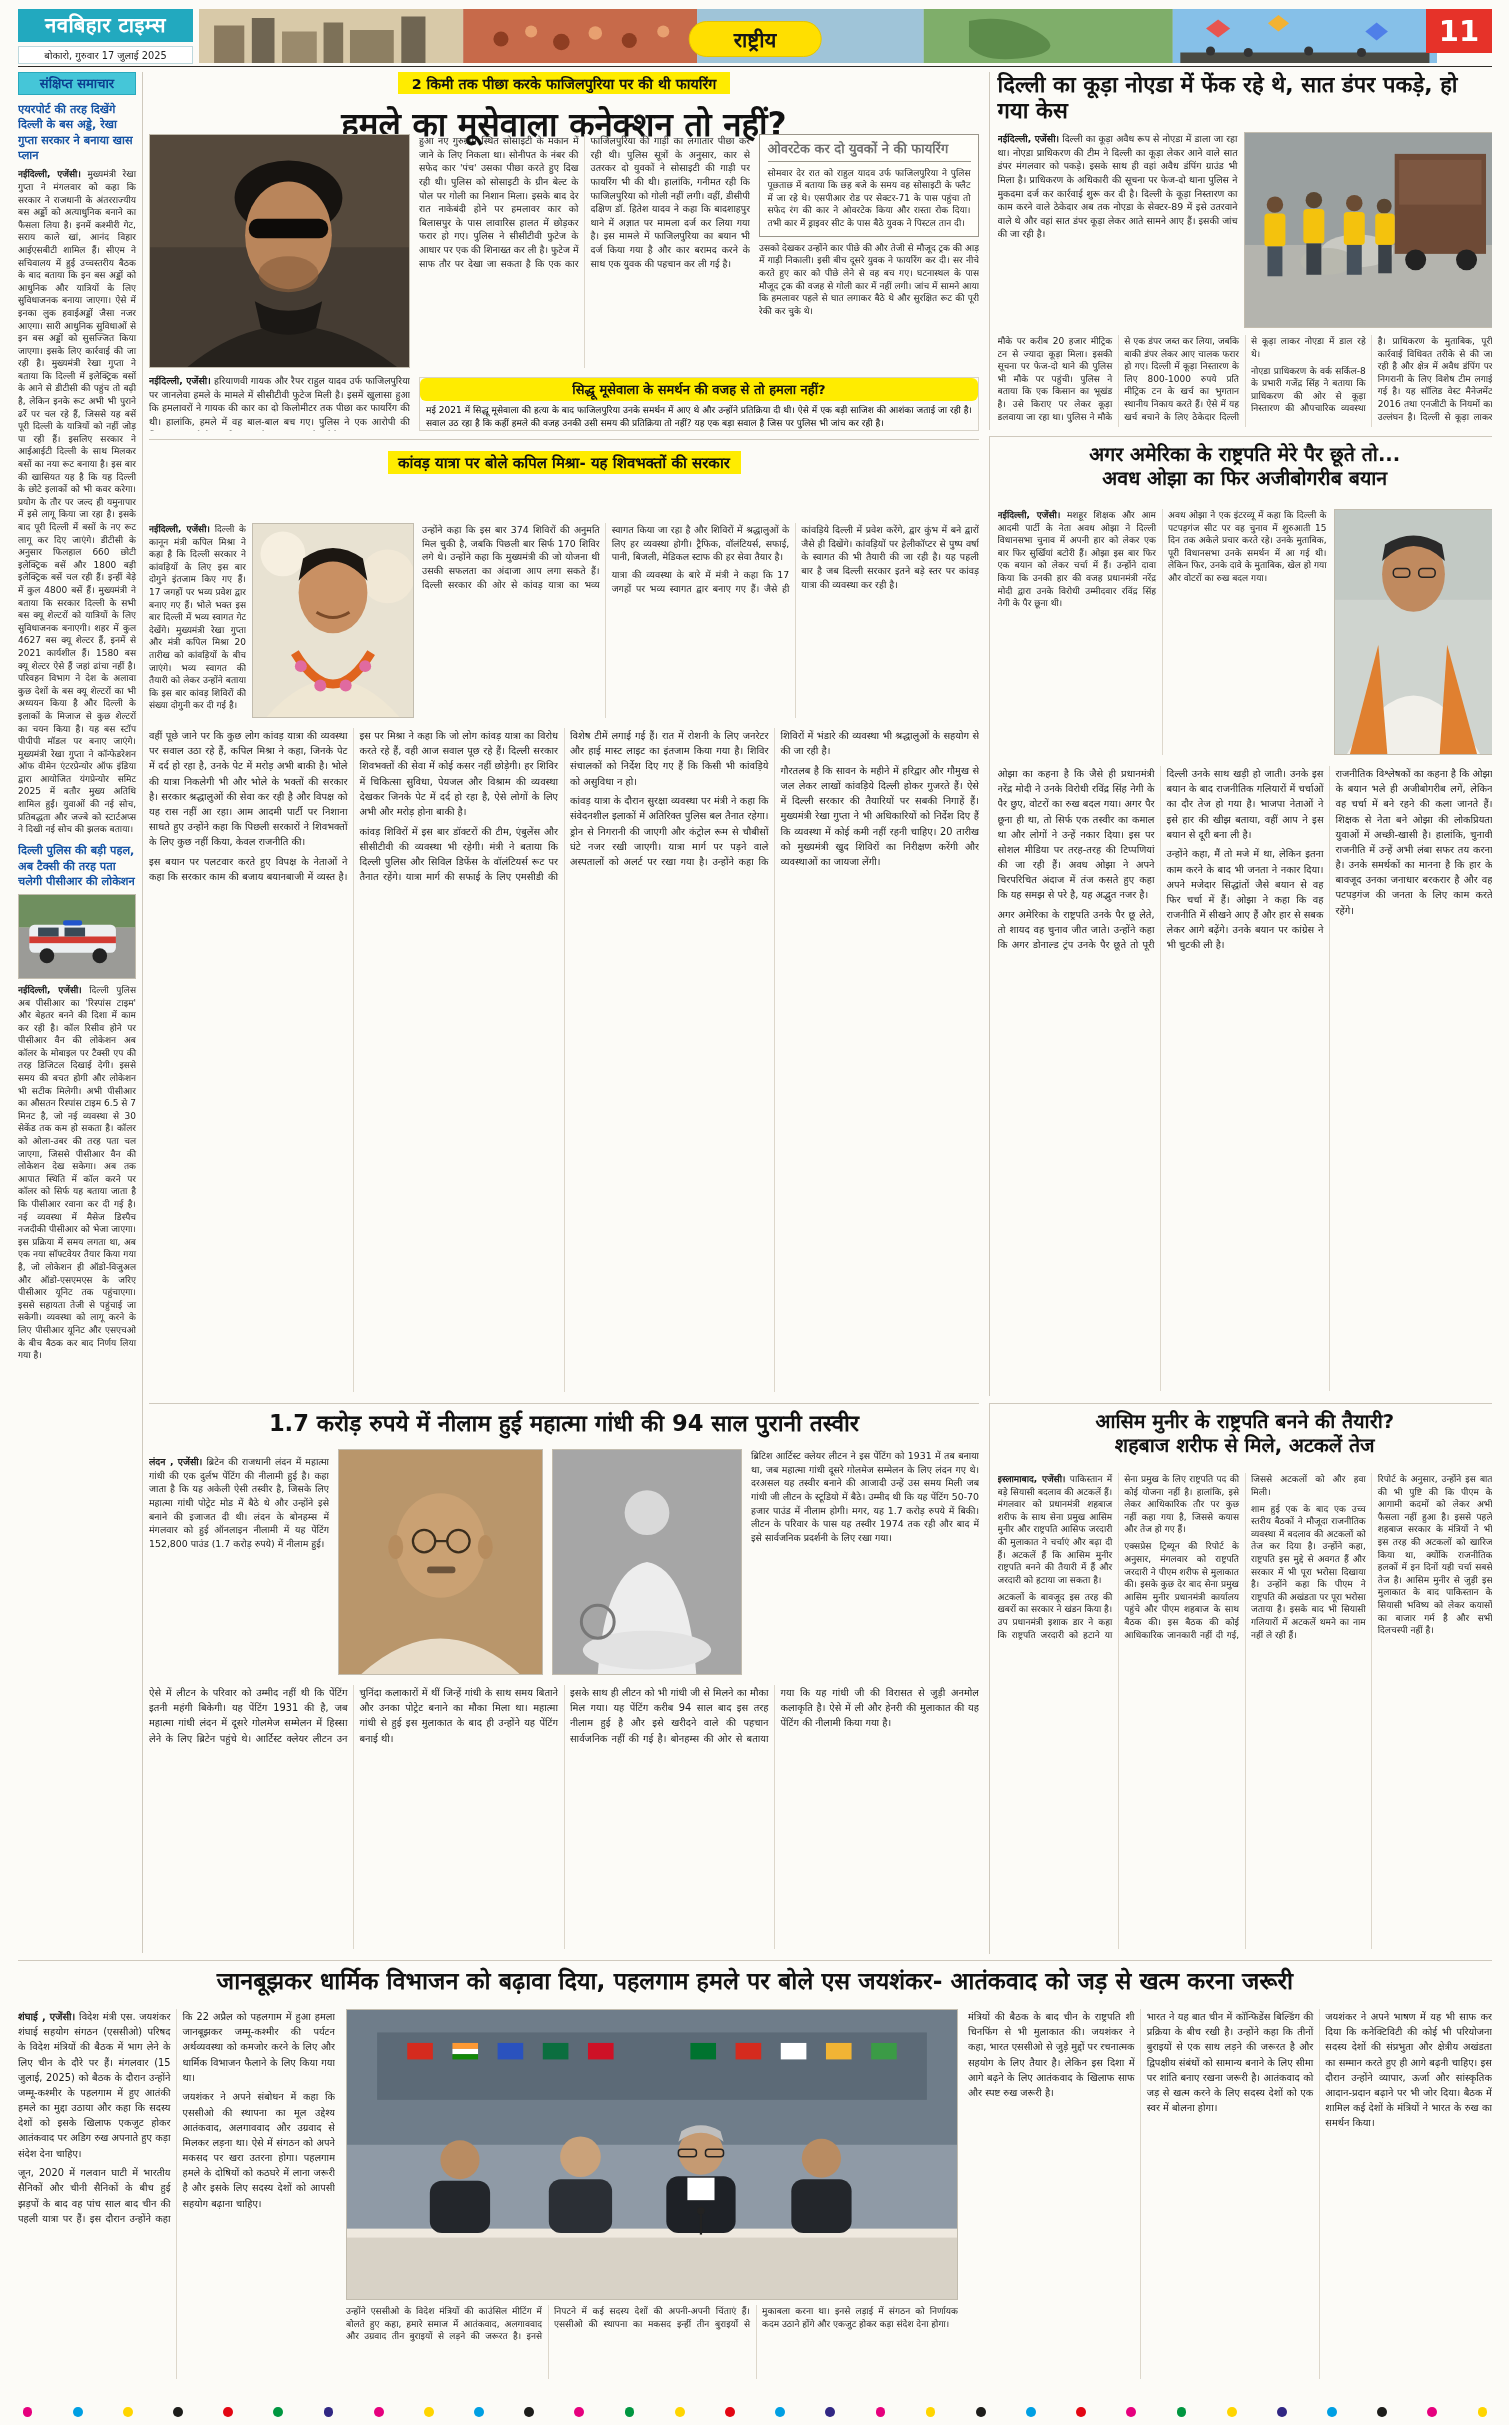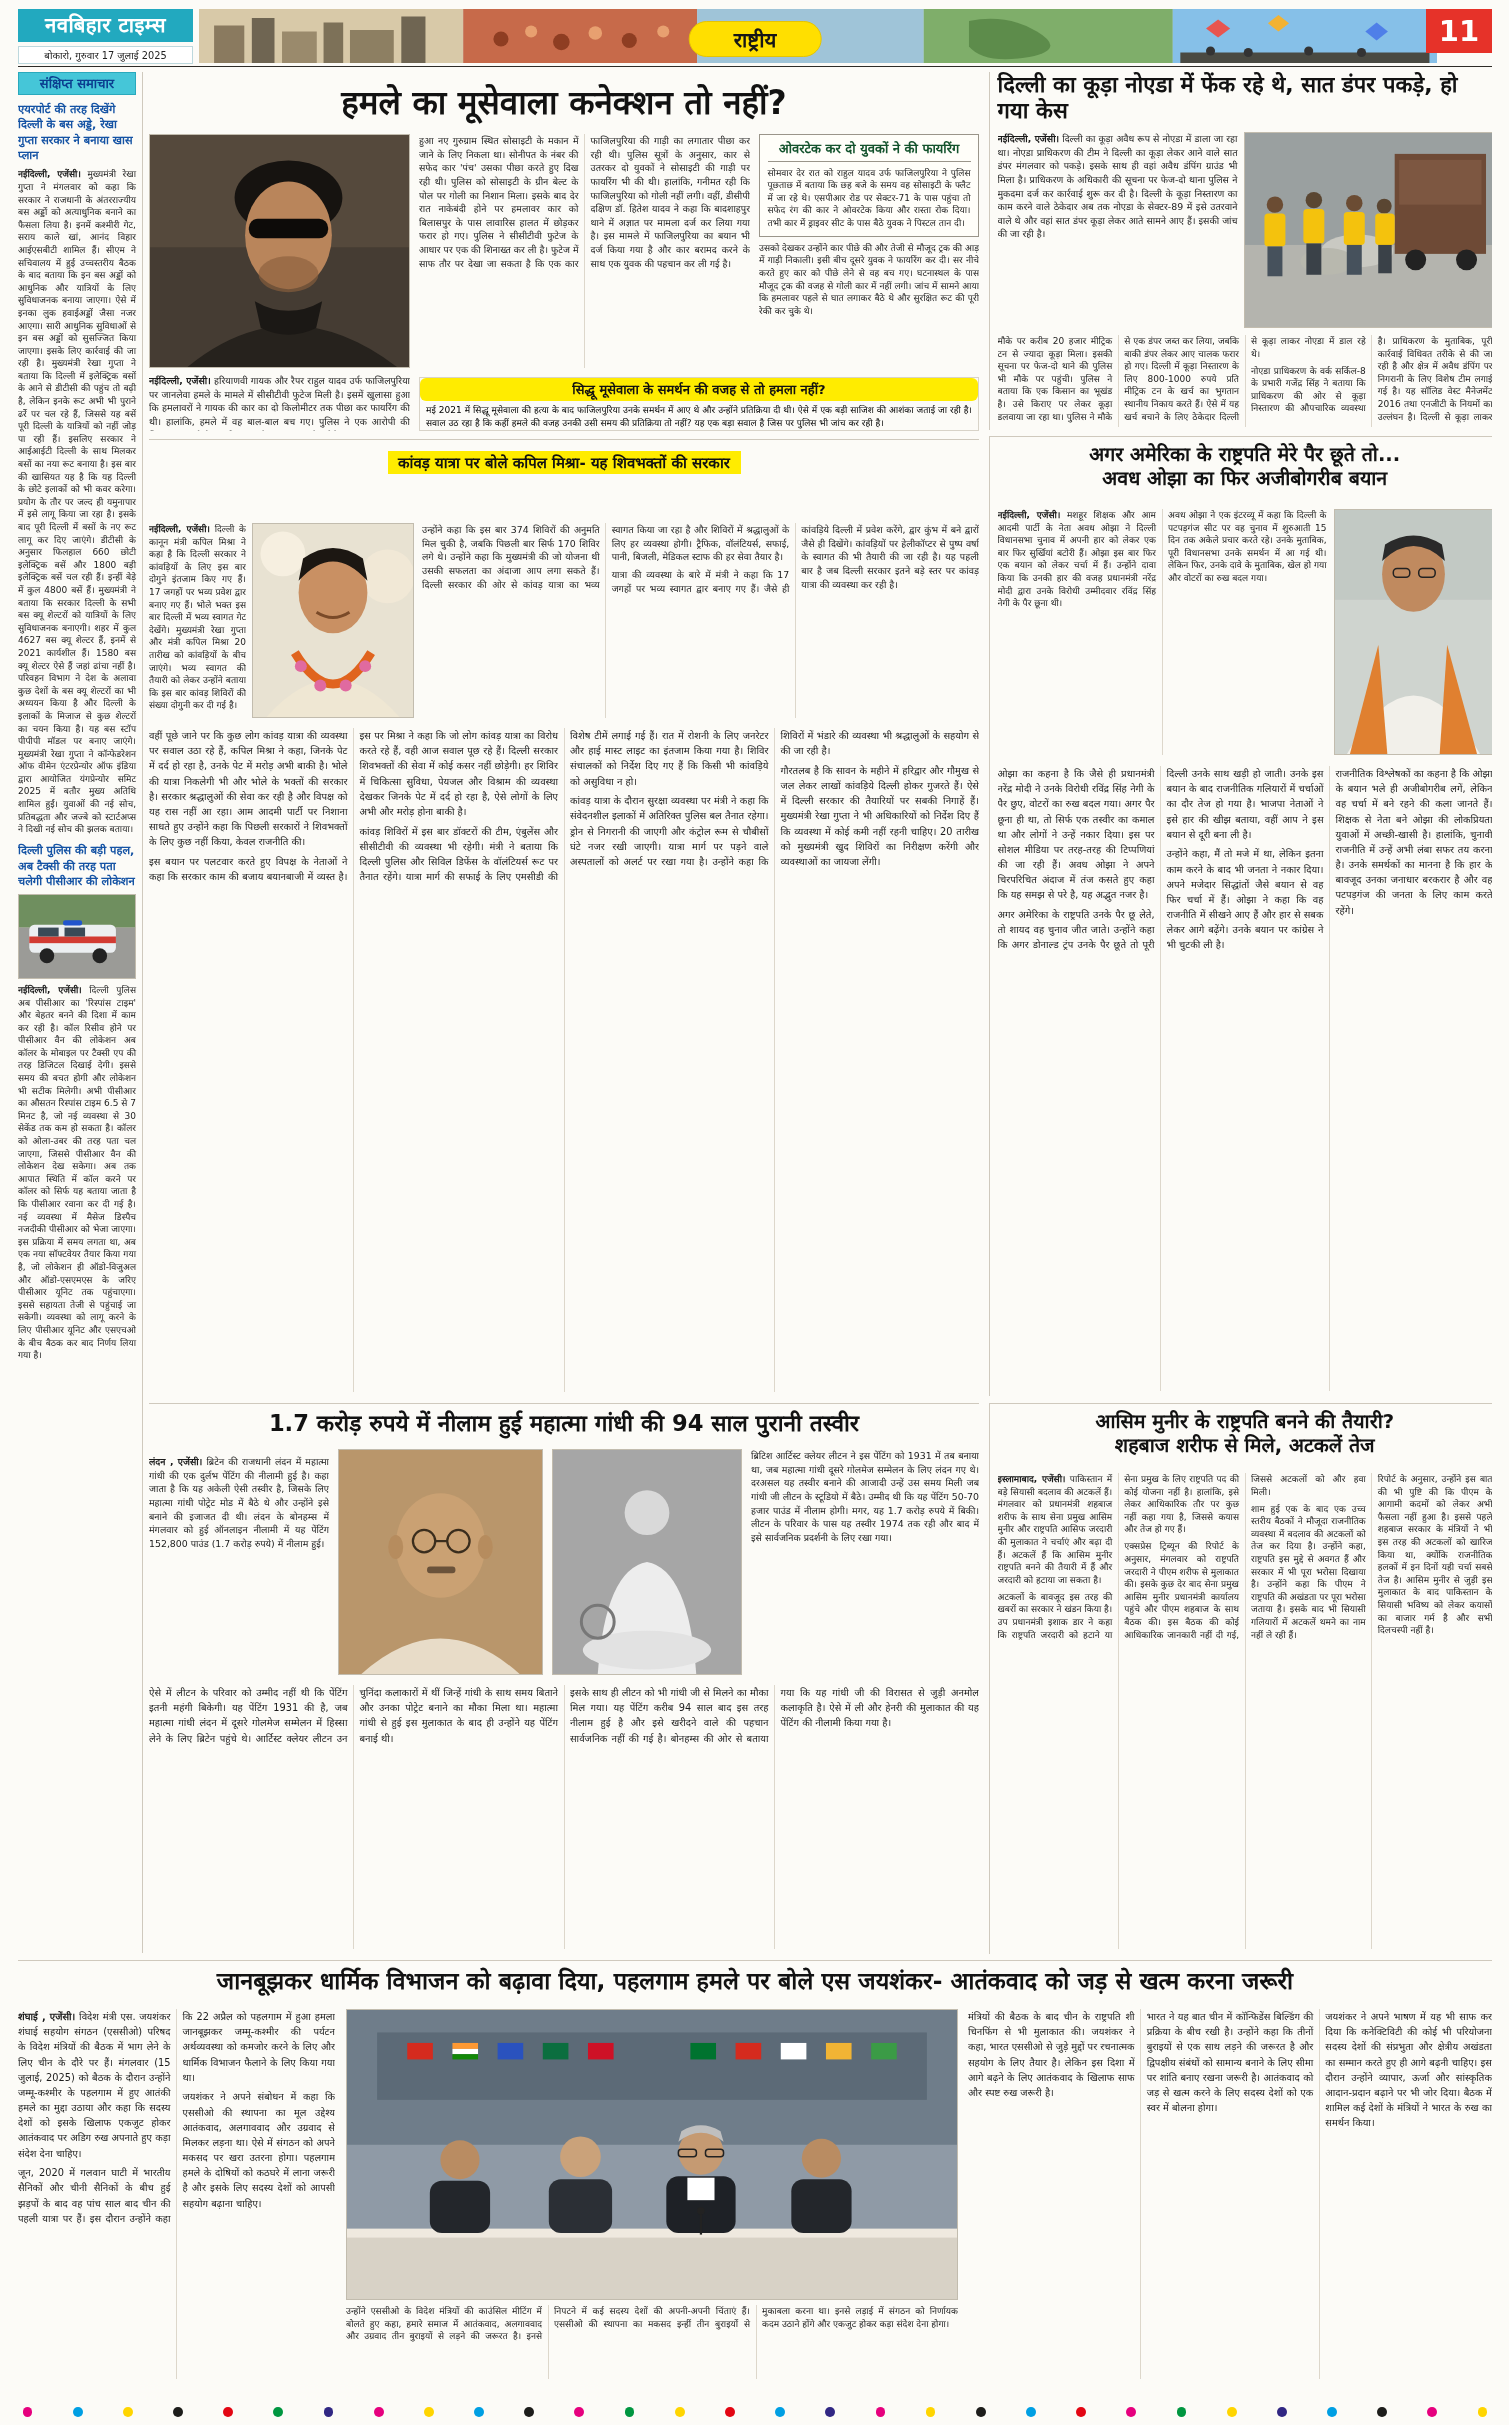--- a/index.html
+++ b/index.html
@@ -39,22 +39,22 @@
   .h-md { font-size:19.6px; font-weight:bold; line-height:1.25; color:#121212; }
   .h-jai { font-size:23.4px; font-weight:bold; line-height:1.2; color:#121212; }
   .kicker { display:inline-block; background:#ffec00; padding:1.5px 13.6px; font-weight:bold; font-size:14.3px; color:#111; }
   .subhead-y { display:inline-block; background:#ffec00; padding:1.5px 10.6px; font-weight:bold; font-size:15px; color:#111; }
 
   .brief-head { background:#45c6d8; color:#0b3e8f; font-weight:bold; font-size:13px; text-align:center;
                 line-height:22.6px; height:22.6px; border:0.8px solid #2aa9bc; }
   .blue-h { color:#1553a4; font-weight:bold; font-size:11.3px; line-height:1.35; margin:7.5px 0 5.3px; }
 
   .box { border:1.1px solid #9a958a; padding:6px 7.5px; background:#fffef9; }
-  .box-title { font-weight:bold; text-align:center; font-size:13px; line-height:1.25; border-bottom:1.1px solid #9a958a;
-               padding-bottom:3.8px; margin-bottom:4.5px; color:#14532d; }
+  .box-title { font-weight:bold; font-size:13px; line-height:1.25; border-bottom:1.1px solid #9a958a;
+               padding-bottom:3.8px; margin-bottom:4.5px; color:#737373; }
   .box-body { font-size:9px; line-height:1.4; text-align:justify; color:#1b1b1b; }
 
   .ybox { border:0.8px solid #d8d3c8; }
   .ybox-title { background:#ffec00; font-weight:bold; text-align:center; font-size:13px; padding:2.3px 6px; color:#111;border-radius:6px; }
   .ybox-body { font-size:9px; line-height:1.4; padding:3.8px 6px; text-align:justify; }
 
   .photo { position:absolute; overflow:hidden; background:#d9d5cc; border:0.8px solid #c2bcae; }
   .photo svg { width:100%; height:100%; display:block; }
 
   .rule-t { border-top:0.8px solid #cfc9bd; }
@@ -130,20 +130,21 @@
           <circle cx="110" cy="82" r="10" fill="#222"></circle>
       </svg>
     </div>
     <div class="bt bt-sm">
       <p><span class="dl">नईदिल्ली, एजेंसी।</span>
          <span>दिल्ली पुलिस अब पीसीआर का 'रिस्पांस टाइम' और बेहतर बनने की दिशा में काम कर रही है। कॉल रिसीव होने पर पीसीआर वैन की लोकेशन अब कॉलर के मोबाइल पर टैक्सी एप की तरह डिजिटल दिखाई देगी। इससे समय की बचत होगी और लोकेशन भी सटीक मिलेगी। अभी पीसीआर का औसतन रिस्पांस टाइम 6.5 से 7 मिनट है, जो नई व्यवस्था से 30 सेकेंड तक कम हो सकता है। कॉलर को ओला-उबर की तरह पता चल जाएगा, जिससे पीसीआर वैन की लोकेशन देख सकेगा। अब तक आपात स्थिति में कॉल करने पर कॉलर को सिर्फ यह बताया जाता है कि पीसीआर रवाना कर दी गई है। नई व्यवस्था में मैसेज डिस्पैच नजदीकी पीसीआर को भेजा जाएगा। इस प्रक्रिया में समय लगता था, अब एक नया सॉफ्टवेयर तैयार किया गया है, जो लोकेशन ही ऑडो-विजुअल और ऑडो-एसएमएस के जरिए पीसीआर यूनिट तक पहुंचाएगा। इससे सहायता तेजी से पहुंचाई जा सकेगी। व्यवस्था को लागू करने के लिए पीसीआर यूनिट और एसएचओ के बीच बैठक कर बाद निर्णय लिया गया है।</span></p>
     </div>
   </div>
 
   <div class="section" style="left:149px; top:72px; width:830px; height:361px;">
+    <div class="center"><span class="kicker">2 किमी तक पीछा करके फाजिलपुरिया पर की थी फायरिंग</span></div>
     <div class="h-xl center" style="margin-top:13px;">हमले का मूसेवाला कनेक्शन तो नहीं?</div>
 
     <div class="photo" style="left:0; top:62px; width:261px; height:234px;">
       <svg viewBox="0 0 346 310" preserveAspectRatio="none" aria-hidden="true">
         <rect width="346" height="310" fill="#453c33"></rect>
         <rect width="346" height="150" fill="#55493c"></rect>
         <ellipse cx="185" cy="84" rx="72" ry="50" fill="#161310"></ellipse>
         <ellipse cx="185" cy="134" rx="58" ry="72" fill="#b9855b"></ellipse>
         <ellipse cx="185" cy="186" rx="40" ry="24" fill="#8a5f3e" opacity="0.65"></ellipse>
         <rect x="132" y="112" width="106" height="26" rx="12" fill="#0d0b09"></rect>

